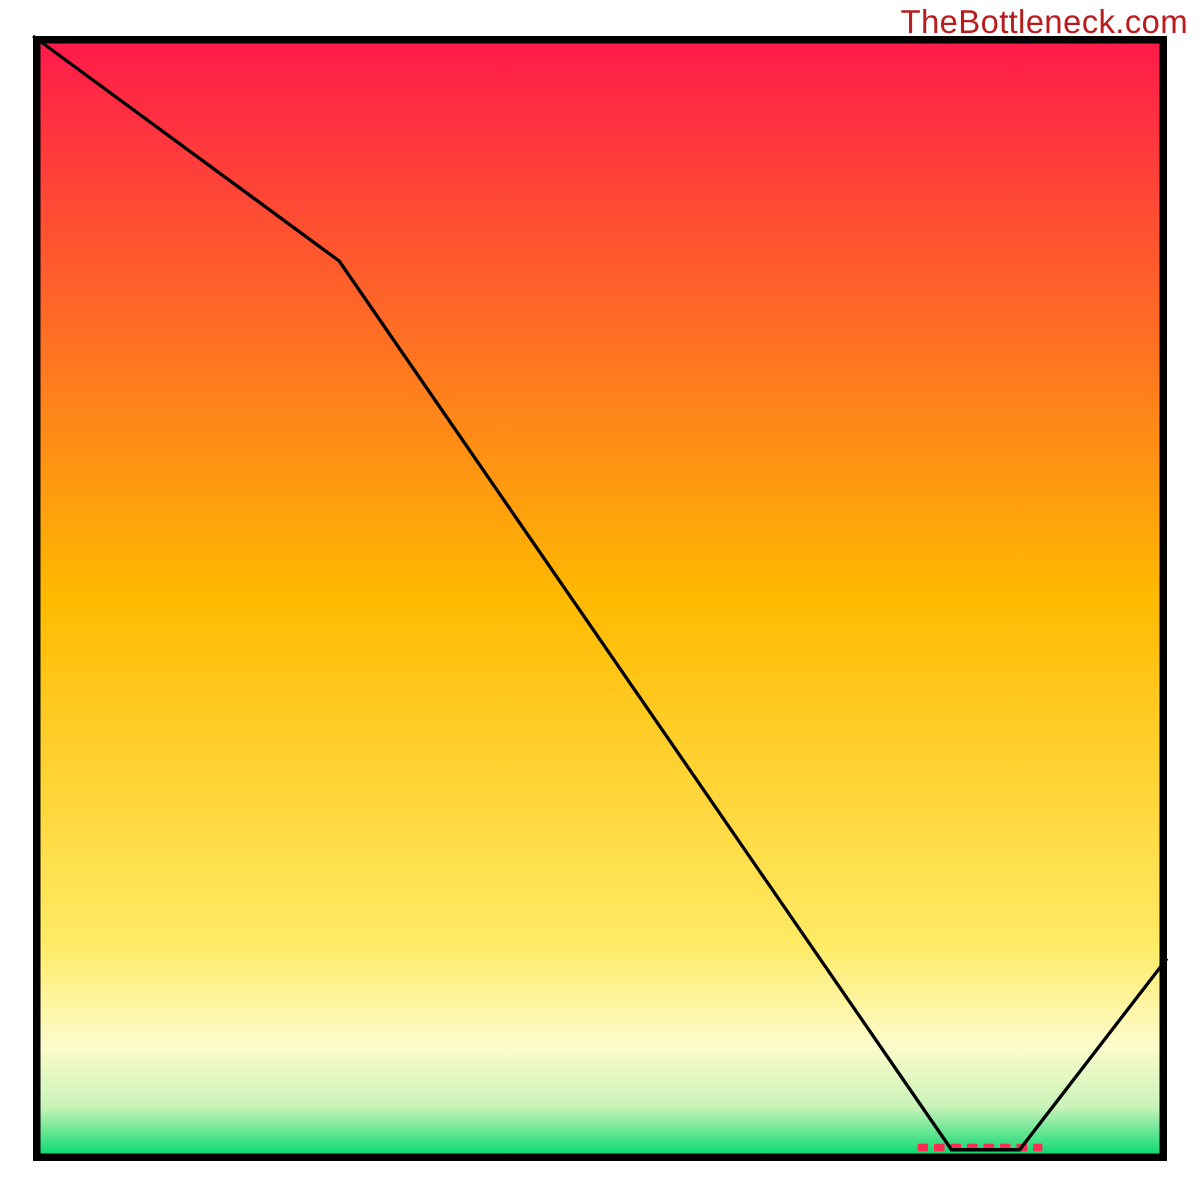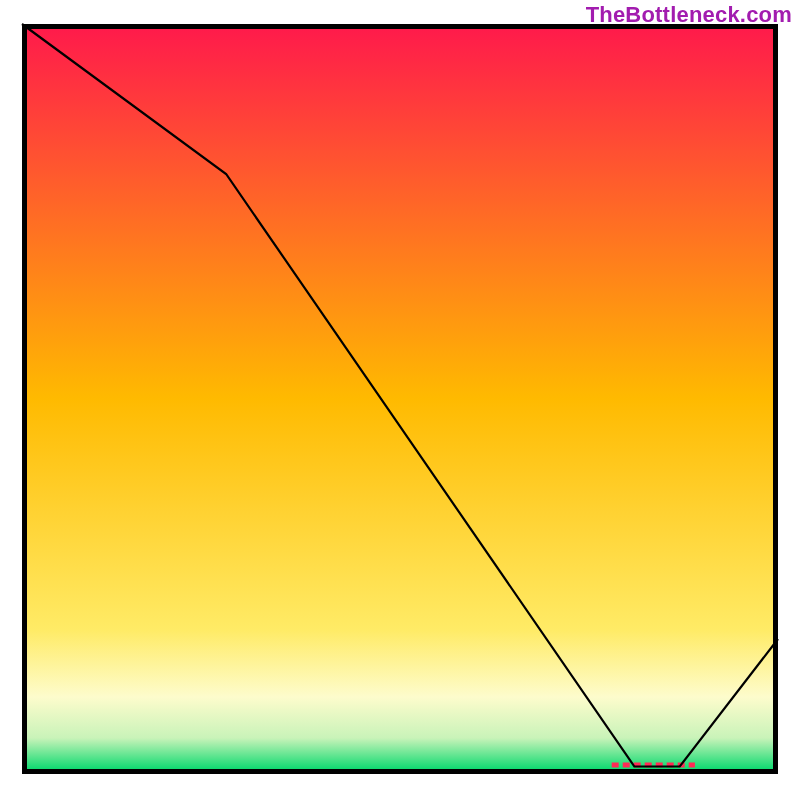--- a/index.html
+++ b/index.html
@@ -13,22 +13,22 @@
   .wrap {
     position: relative;
     width: 800px;
     height: 800px;
   }
   .watermark {
     position: absolute;
     top: 2px;
     right: 8px;
     font-size: 22px;
-    font-weight: 700;
-    color: #a21caf;
+    font-weight: 400;
+    color: #b91c1c;
     letter-spacing: 0.2px;
     z-index: 10;
   }
   svg.chart {
     position: absolute;
     left: 0;
     top: 0;
   }
 </style>
 </head>

